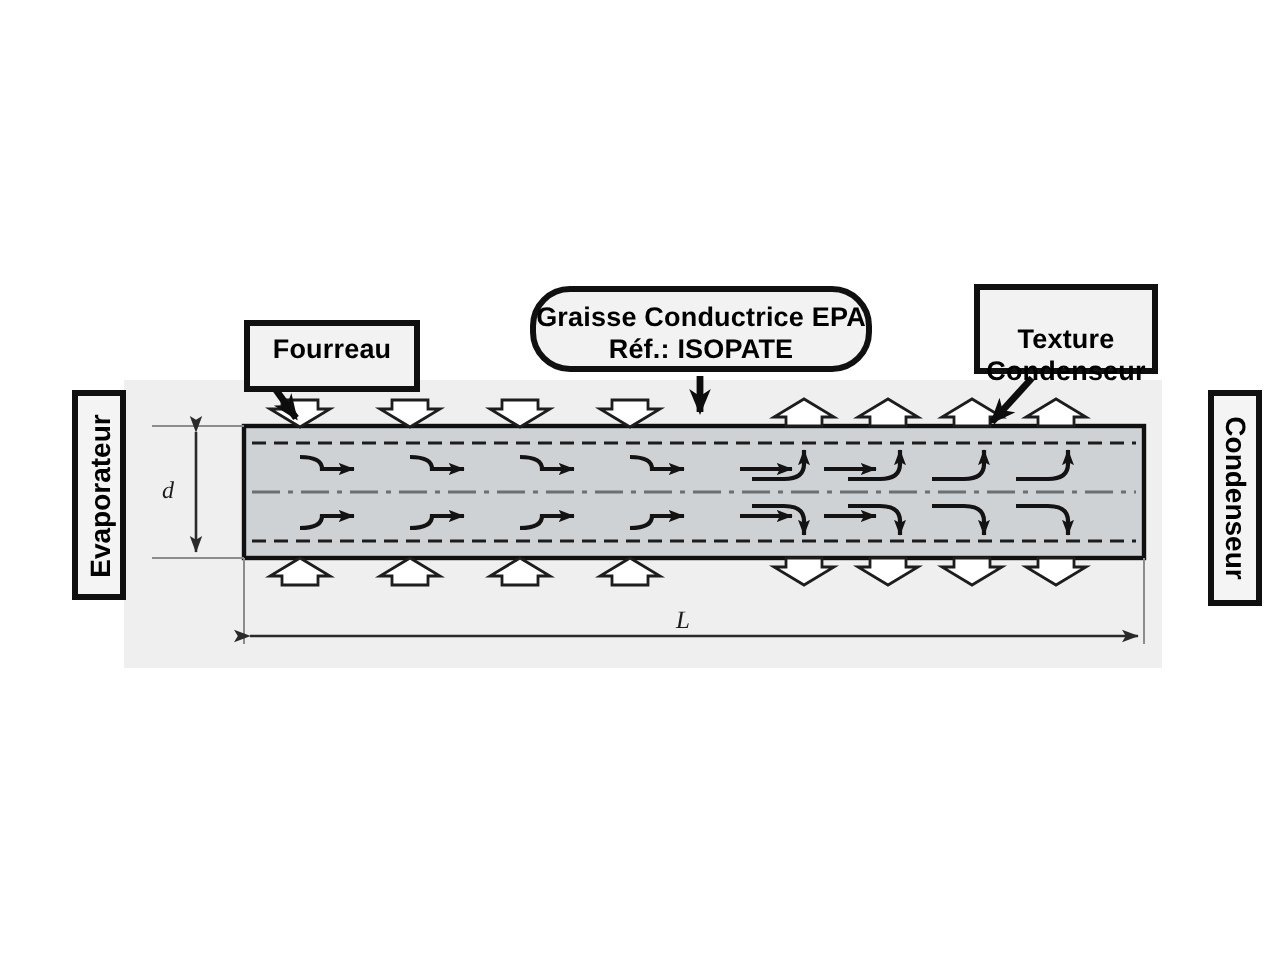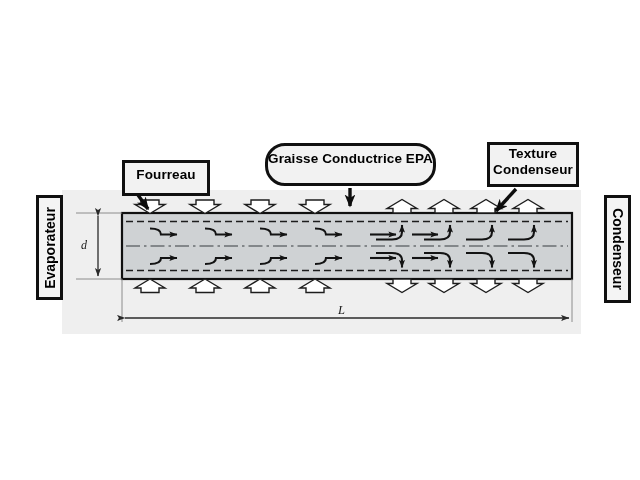--- a/index.html
+++ b/index.html
@@ -49,21 +49,21 @@
     left: 265px; top: 143px;
     width: 171px; height: 43px;
     font-size: 13.5px;
     padding-top: 5px;
     border-radius: 20px;
   }
   #label-texture {
     left: 487px; top: 142px;
     width: 92px; height: 45px;
     font-size: 13.5px;
-    padding-top: 1px;
+    padding-top: 17px;
   }
   .lbl-vert {
     position: absolute;
     background: #f4f4f4;
     border: 3px solid #101010;
     box-sizing: border-box;
     color: #000000;
     font-weight: bold;
     font-size: 14px;
     display: flex;
@@ -219,20 +219,21 @@
       <line x1="516" y1="189" x2="496" y2="211" stroke="#0d0d0d" stroke-width="3.4" marker-end="url(#mh-lead)"></line>
     </g>
   </svg>
 
   <div class="lbl-box" id="label-fourreau">
     <span>Fourreau</span>
   </div>
 
   <div class="lbl-box" id="label-graisse">
     <div>Graisse Conductrice EPA</div>
+    <div>Réf.: ISOPATE</div>
   </div>
 
   <div class="lbl-box" id="label-texture">
     <div>Texture</div>
     <div>Condenseur</div>
   </div>
 
   <div class="lbl-vert" id="label-evaporateur">
     <span class="vtxt">Evaporateur</span>
   </div>

